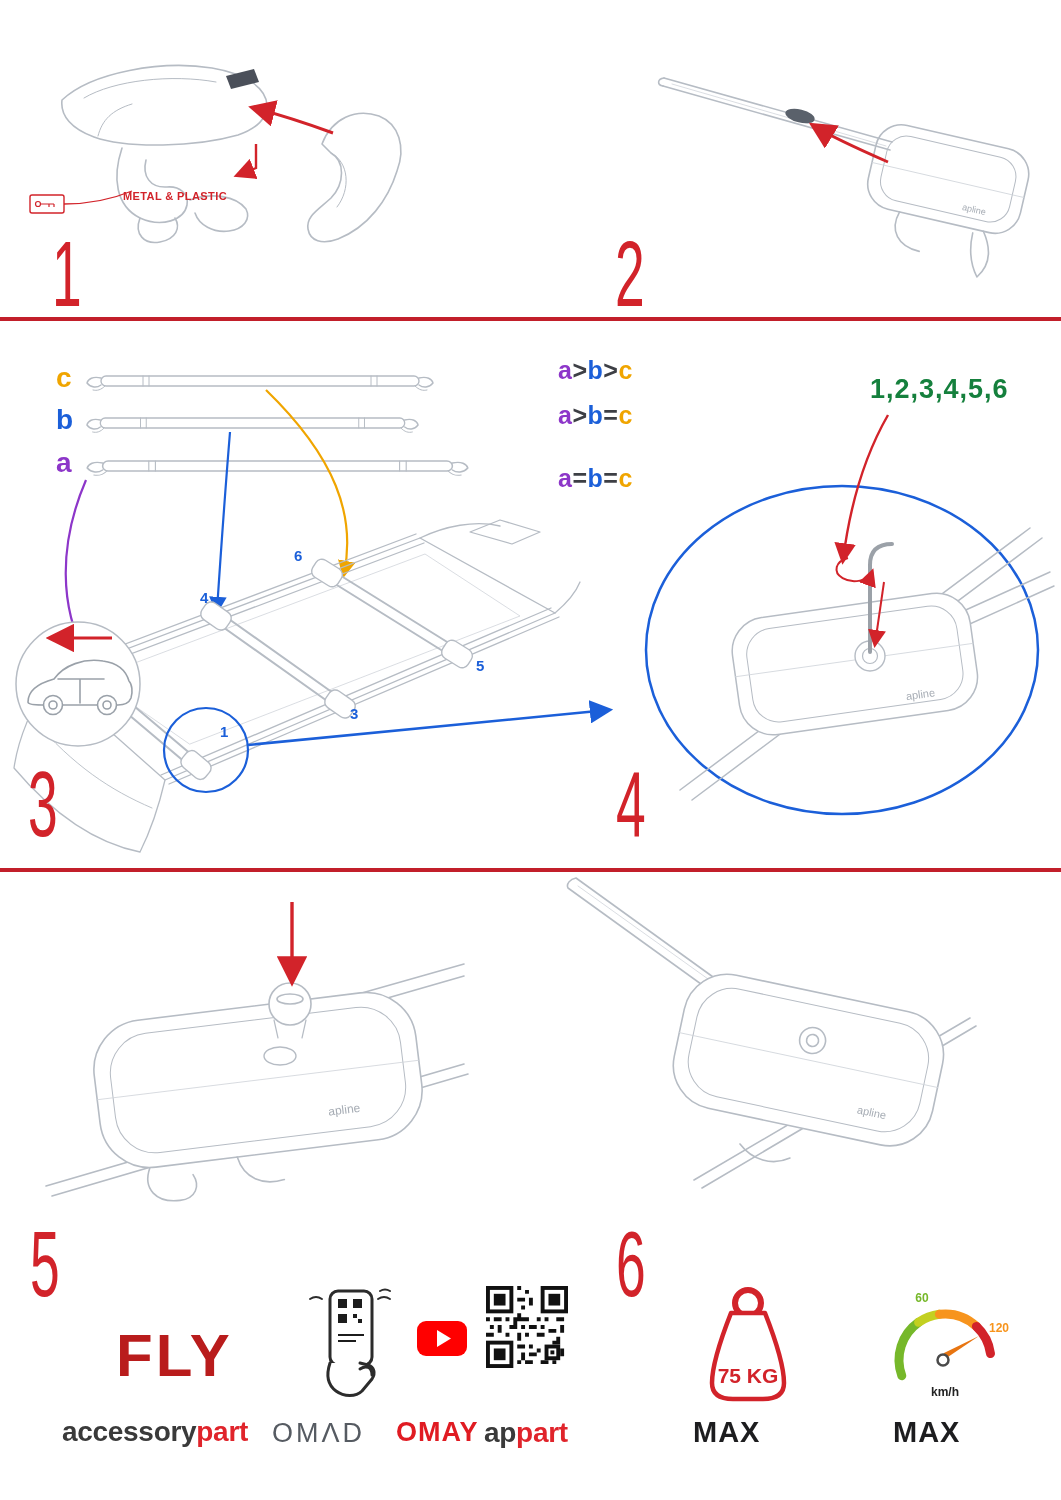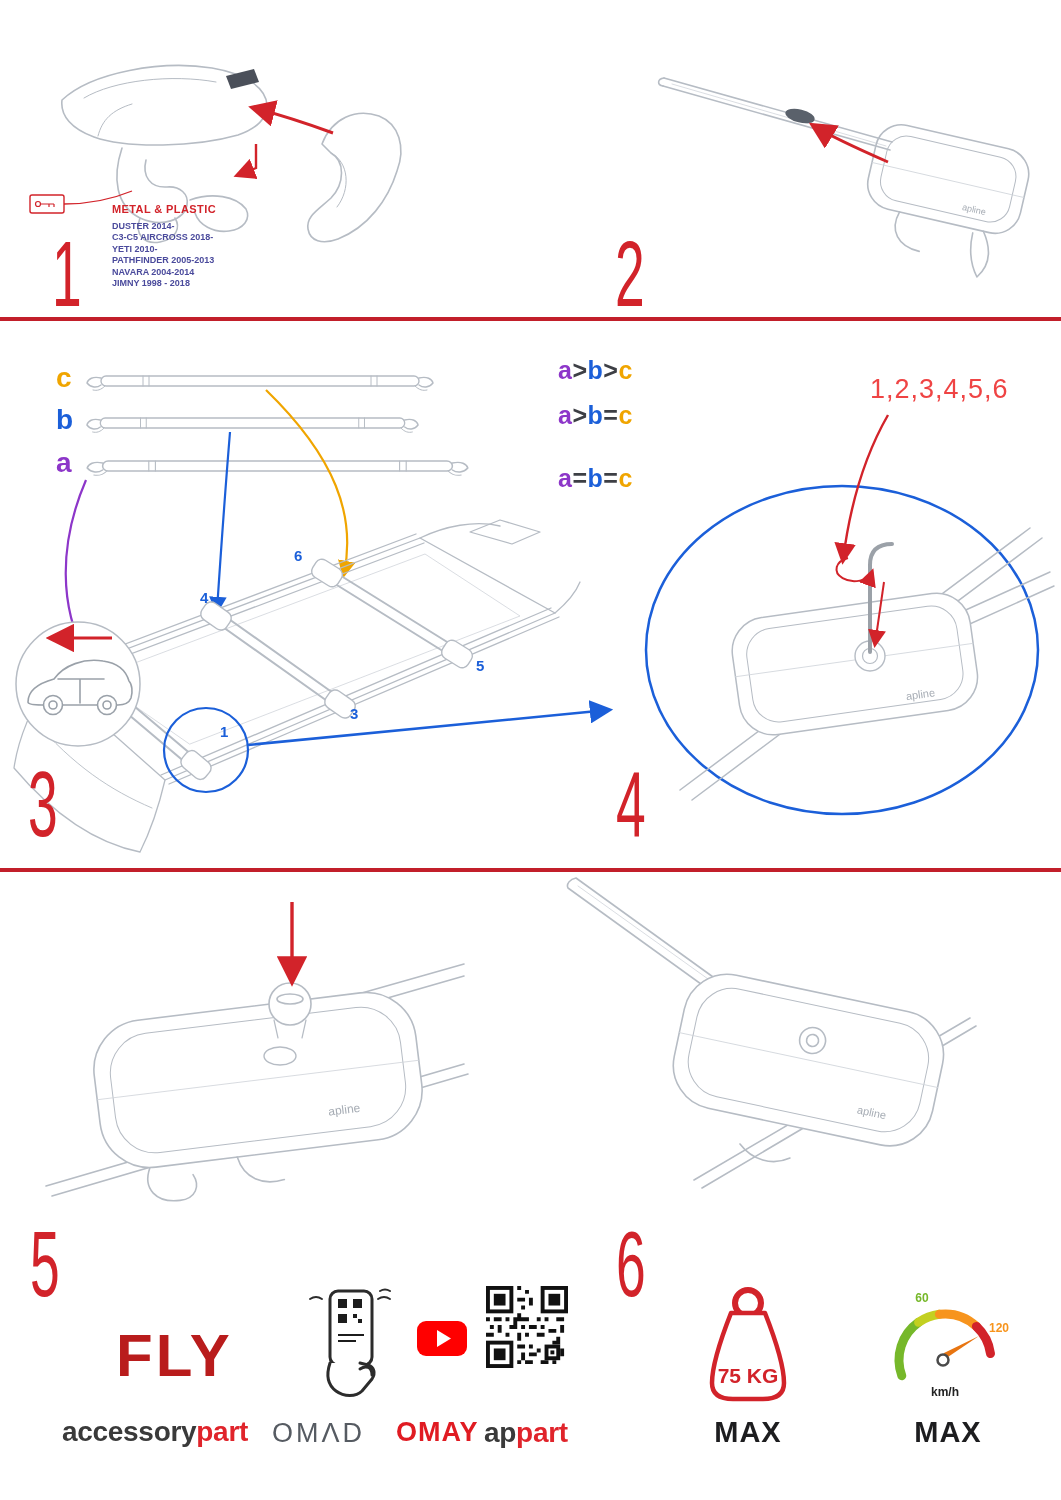--- a/index.html
+++ b/index.html
@@ -10,28 +10,28 @@
            transform:scaleX(.58);transform-origin:left top;}
   .divider{position:absolute;left:0;width:1061px;height:4px;background:#c21f2a;}
   .mat-label{color:#d2232a;font-size:11px;font-weight:700;letter-spacing:.4px;}
   .compat{color:#4a4a9c;font-size:9px;font-weight:600;line-height:11.4px;}
   .compat span{display:block;}
   .barlabel{position:absolute;font-size:28px;font-weight:700;line-height:1;}
   .lab-c{color:#f0a500}.lab-b{color:#1b5fd9}.lab-a{color:#8d36c9}
   .formula{position:absolute;font-size:25px;font-weight:700;line-height:1;letter-spacing:.5px;}
   .fA{color:#8d36c9}.fB{color:#1b5fd9}.fC{color:#f0a500}.fOp{color:#3d3f45}
   .pos{position:absolute;color:#1b5fd9;font-size:15px;font-weight:700;line-height:1;}
-  .seq{position:absolute;color:#ef4444;font-size:27px;font-weight:400;letter-spacing:1px;}
+  .seq{position:absolute;color:#15803d;font-size:27px;font-weight:700;letter-spacing:1px;}
   .callout1{position:absolute;color:#1b5fd9;font-size:46px;font-weight:700;line-height:1;}
   .brand-fly{position:absolute;color:#b91c1c;font-size:60px;font-weight:600;letter-spacing:3px;line-height:1;}
   .brand-row{font-size:28px;font-weight:700;line-height:1;letter-spacing:-.3px;text-align:center;}
   .bk{color:#3a3a3a}.rd{color:#e0242b}
   .brand-omad{position:absolute;color:#565b62;font-size:27px;font-weight:400;letter-spacing:3px;line-height:1;}
   .brand-omay{position:absolute;color:#e01b22;font-size:27px;font-weight:800;letter-spacing:1px;line-height:1;}
-  .maxlab{position:absolute;color:#1d1d1f;font-size:29px;font-weight:700;letter-spacing:1px;line-height:1;width:110px;text-align:center;}
+  .maxlab{position:absolute;color:#1d1d1f;font-size:29px;font-weight:700;letter-spacing:1px;line-height:1;width:110px;text-align:left;}
   svg{position:absolute;overflow:visible;}
   svg text{font-family:"Liberation Sans",sans-serif;}
 </style>
 </head>
 <body>
 
 <div class="page">
 
   <svg class="abs" style="left:0;top:48px" width="430" height="262" viewBox="0 0 430 262">
     <defs>
@@ -53,30 +53,22 @@
     <g stroke="#d2232a" fill="none">
       <path d="M333,85 C300,73 277,66 254,60" stroke-width="3" marker-end="url(#mk1)"></path>
       <path d="M256,96 L256,120 L238,127" stroke-width="2.4" marker-end="url(#mk1)"></path>
       <rect x="30" y="147" width="34" height="18" rx="2" stroke-width="1.4"></rect>
       <circle cx="38" cy="156" r="2.5" stroke-width="1.2"></circle>
       <path d="M41,156 h13 M49,156 v3 M54,156 v3" stroke-width="1.2"></path>
       <path d="M64,156 C95,156 115,150 132,143" stroke-width="1.3"></path>
     </g>
   </svg>
 
-  <div class="abs" style="left:112px;top:203px;width:126px;text-align:left">
+  <div class="abs" style="left:112px;top:190px;width:126px;text-align:center">
     <div class="mat-label">METAL &amp; PLASTIC</div>
-    <div class="compat" style="margin-top:6px">
-      <span>DUSTER 2014-</span>
-      <span>C3-C5 AIRCROSS 2018-</span>
-      <span>YETI 2010-</span>
-      <span>PATHFINDER 2005-2013</span>
-      <span>NAVARA 2004-2014</span>
-      <span>JIMNY 1998 - 2018</span>
-    </div>
   </div>
   <span class="stepnum" style="left:52px;top:238px">1</span>
 
   <svg class="abs" style="left:650px;top:52px" width="400" height="205" viewBox="0 0 400 205">
     <defs>
       <marker id="mk2" markerWidth="9" markerHeight="9" refX="7" refY="4.5" orient="auto">
         <path d="M0,0L9,4.5L0,9Z" fill="#d2232a"></path>
         </marker>
     </defs>
     <g stroke="#b6bcc4" fill="none" stroke-width="1.6" stroke-linecap="round" stroke-linejoin="round">

